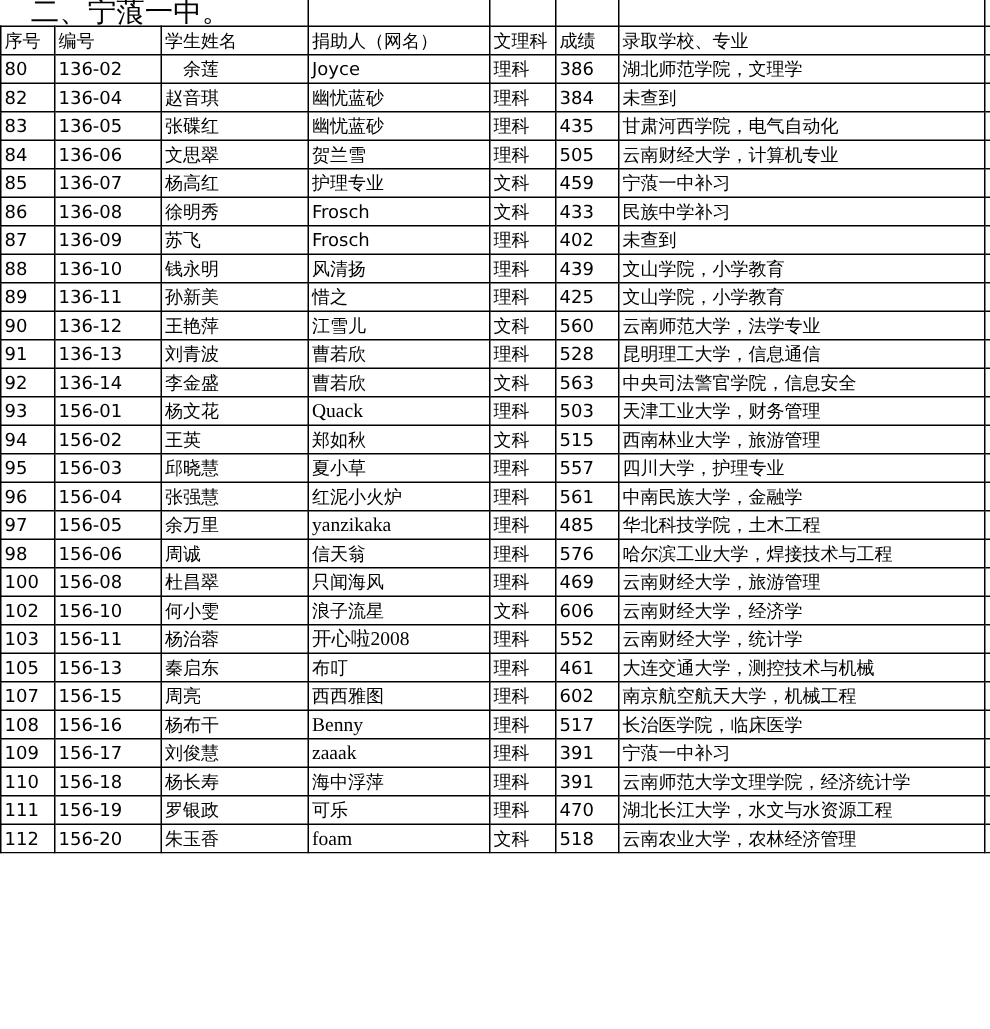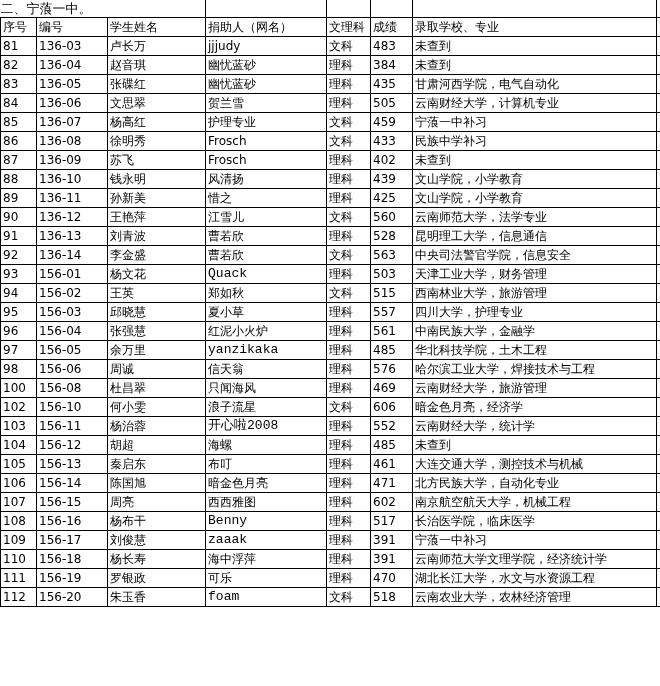--- a/index.html
+++ b/index.html
@@ -6,23 +6,23 @@
   body { width:660px; font-family:"DejaVu Sans", sans-serif; color:#000; }
   .sheet { width:660px; }
   table { border-collapse:collapse; table-layout:fixed; width:660px;
           font-size:12px; color:#000; }
   td, th { border:1px solid #000; padding:0 2px; height:18px; line-height:18px;
            overflow:hidden; white-space:nowrap; font-weight:normal;
            text-align:left; vertical-align:middle; }
   
   tr.title-row td { border:none; height:17px; line-height:17px; }
   tr.title-row td.tb { border:1px solid #000; border-top:none; }
-  td.title-cell { font-size:13px; padding-left:0; }
+  td.title-cell { font-size:19px; padding-left:20px; }
   .c0 { }
-  .serif { font-family:Liberation Mono, monospace; font-size:13px;margin-top:36px; }
+  .serif { font-family:Liberation Serif, serif; font-size:13px;margin-top:36px; }
   .sliver { padding:0; }
 </style>
 </head>
 <body>
 
 <div class="sheet">
   <table>
     <colgroup>
       <col style="width:36px">
         <col style="width:71px">
@@ -48,27 +48,27 @@
           <th class="c2">学生姓名</th>
           <th class="c3">捐助人（网名）</th>
           <th class="c4">文理科</th>
           <th class="c5">成绩</th>
           <th class="c6">录取学校、专业</th>
           <th class="sliver"></th>
         </tr>
     </tbody>
     <tbody id="table-body">
         <tr>
-          <td class="c0">81</td>
-          <td class="c1">136-03</td>
-          <td class="c2">卢长万</td>
-          <td class="c3">jjjudy</td>
-          <td class="c4">文科</td>
-          <td class="c5">483</td>
-          <td class="c6">未查到</td>
+          <td class="c0">80</td>
+          <td class="c1">136-02</td>
+          <td class="c2">　余莲</td>
+          <td class="c3">Joyce</td>
+          <td class="c4">理科</td>
+          <td class="c5">386</td>
+          <td class="c6">湖北师范学院，文理学</td>
           <td class="sliver"></td>
         </tr>
         <tr>
           <td class="c0">82</td>
           <td class="c1">136-04</td>
           <td class="c2">赵音琪</td>
           <td class="c3">幽忧蓝砂</td>
           <td class="c4">理科</td>
           <td class="c5">384</td>
           <td class="c6">未查到</td>
@@ -244,61 +244,41 @@
           <td class="c6">云南财经大学，旅游管理</td>
           <td class="sliver"></td>
         </tr>
         <tr>
           <td class="c0">102</td>
           <td class="c1">156-10</td>
           <td class="c2">何小雯</td>
           <td class="c3">浪子流星</td>
           <td class="c4">文科</td>
           <td class="c5">606</td>
-          <td class="c6">暗金色月亮，经济学</td>
+          <td class="c6">云南财经大学，经济学</td>
           <td class="sliver"></td>
         </tr>
         <tr>
           <td class="c0">103</td>
           <td class="c1">156-11</td>
           <td class="c2">杨治蓉</td>
           <td class="c3 serif">开心啦2008</td>
           <td class="c4">理科</td>
           <td class="c5">552</td>
           <td class="c6">云南财经大学，统计学</td>
           <td class="sliver"></td>
         </tr>
         <tr>
-          <td class="c0">104</td>
-          <td class="c1">156-12</td>
-          <td class="c2">胡超</td>
-          <td class="c3">海螺</td>
-          <td class="c4">理科</td>
-          <td class="c5">485</td>
-          <td class="c6">未查到</td>
-          <td class="sliver"></td>
-        </tr>
-        <tr>
           <td class="c0">105</td>
           <td class="c1">156-13</td>
           <td class="c2">秦启东</td>
           <td class="c3">布叮</td>
           <td class="c4">理科</td>
           <td class="c5">461</td>
           <td class="c6">大连交通大学，测控技术与机械</td>
-          <td class="sliver"></td>
-        </tr>
-        <tr>
-          <td class="c0">106</td>
-          <td class="c1">156-14</td>
-          <td class="c2">陈国旭</td>
-          <td class="c3">暗金色月亮</td>
-          <td class="c4">理科</td>
-          <td class="c5">471</td>
-          <td class="c6">北方民族大学，自动化专业</td>
           <td class="sliver"></td>
         </tr>
         <tr>
           <td class="c0">107</td>
           <td class="c1">156-15</td>
           <td class="c2">周亮</td>
           <td class="c3">西西雅图</td>
           <td class="c4">理科</td>
           <td class="c5">602</td>
           <td class="c6">南京航空航天大学，机械工程</td>

